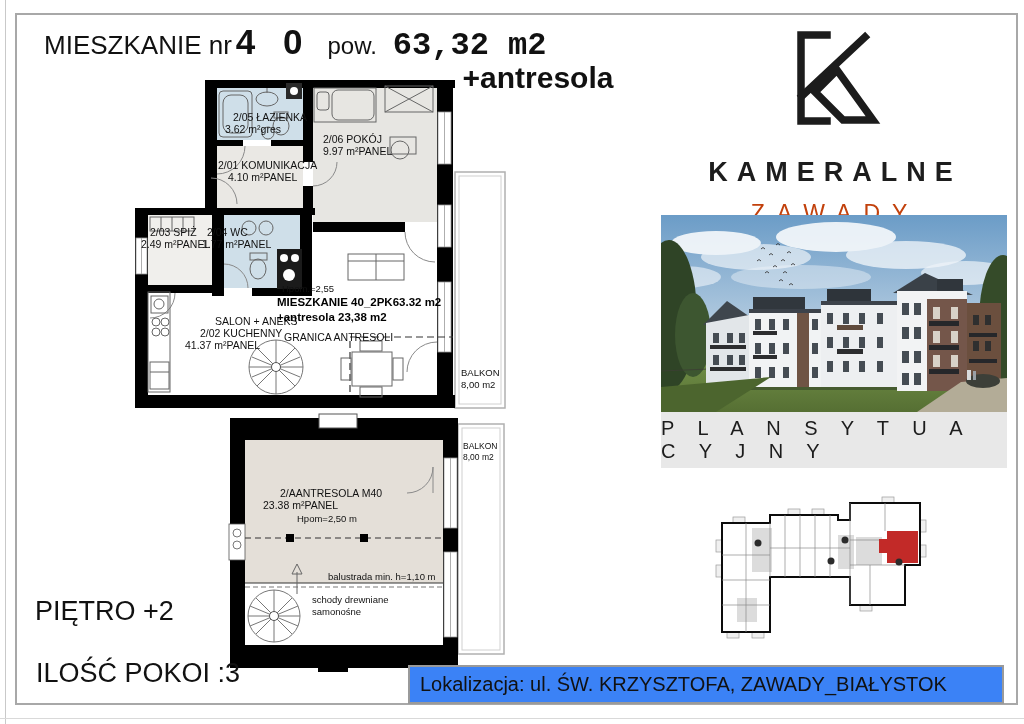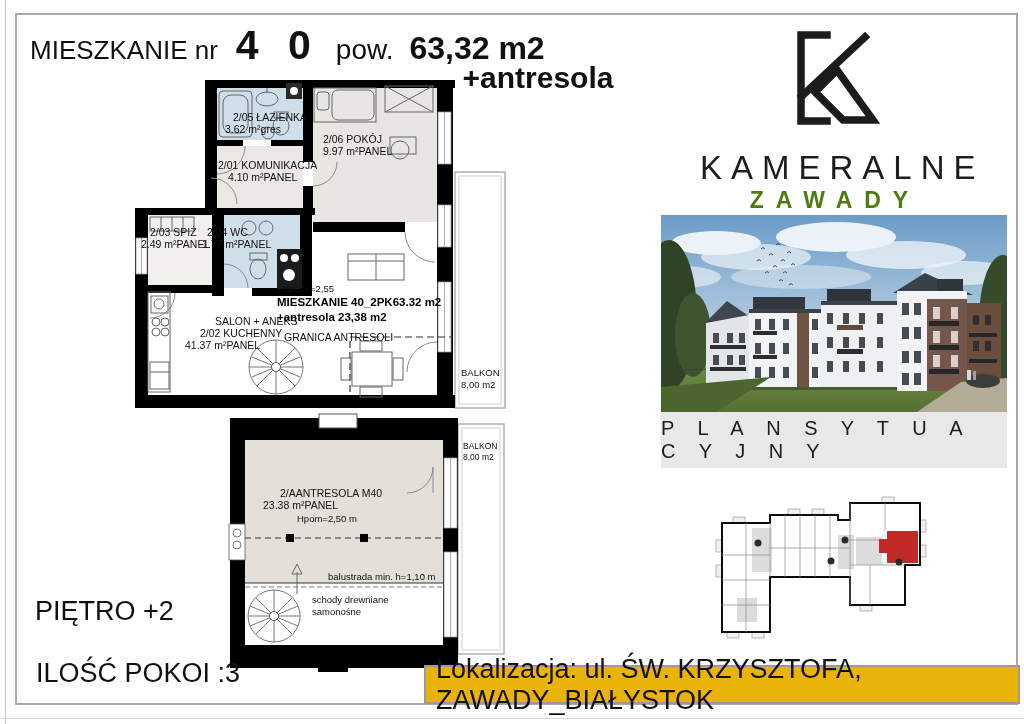--- a/index.html
+++ b/index.html
@@ -5,39 +5,39 @@
   html,body{margin:0;padding:0;}
   body{
     width:1024px;height:724px;position:relative;background:#ffffff;
     font-family:"Liberation Sans",sans-serif;color:#111;overflow:hidden;
   }
   .abs{position:absolute;}
   .frame-left{left:5px;top:0;width:1px;height:724px;background:#c9c9c9;}
   .frame-bottom{left:0;top:718px;width:1024px;height:1px;background:#d9d9d9;}
   .main-box{left:15px;top:13px;width:999px;height:688px;border:2px solid #a8a8a8;background:#fff;}
   
-  .title-row{left:30px;top:22px;display:flex;align-items:baseline;white-space:nowrap;text-align:right;}
+  .title-row{left:44px;top:22px;display:flex;align-items:baseline;white-space:nowrap;text-align:right;}
   .t-prefix{font-size:26px;letter-spacing:0px;}
-  .t-number{font-size:41px;font-weight:bold;margin-left:18px;letter-spacing:9px;}
-  .t-pow{font-size:28px;margin-left:16px;}
-  .t-area{font-size:32px;font-weight:bold;margin-left:16px;}
+  .t-number{font-size:35px;font-weight:bold;margin-left:4px;letter-spacing:9px;}
+  .t-pow{font-size:24px;margin-left:16px;}
+  .t-area{font-size:32px;font-weight:bold;margin-left:16px;font-family:Liberation Mono, monospace;}
   .antresola-block{left:438px;top:60px;width:200px;text-align:center;font-weight:bold;font-size:30px;line-height:1.2;}
   
   .logo-wrap{left:700px;top:28px;width:270px;text-align:center;}
-  .brand-name{font-size:33px;font-weight:normal;letter-spacing:9px;margin-top:17px;color:#1d1d1d;}
-  .brand-city{font-size:23px;font-weight:700;letter-spacing:12px;margin-top:0;color:#4d7c0f;}
+  .brand-name{font-size:27px;font-weight:bold;letter-spacing:9px;margin-top:25px;color:#1d1d1d;}
+  .brand-city{font-size:23px;font-weight:400;letter-spacing:12px;margin-top:12px;color:#c2410c;}
   .photo-wrap{left:661px;top:215px;width:346px;height:197px;}
   .strip{left:661px;top:412px;width:346px;height:56px;background:#e8e8e8;
          display:flex;align-items:center;justify-content:flex-end;
          font-size:20px;letter-spacing:9px;color:#1c1c1c;}
   
   .floor-line{left:35px;top:596px;font-size:27px;}
   .rooms-line{left:36px;top:658px;font-size:27px;}
-  .loc-box{left:424px;top:665px;width:582px;height:35px;border:2px solid #9a9a9a;background:#eab308;
-           display:flex;align-items:center;padding-left:10px;font-size:27px;}
+  .loc-box{left:408px;top:665px;width:582px;height:35px;border:2px solid #9a9a9a;background:#3b82f6;
+           display:flex;align-items:center;padding-left:10px;font-size:20px;}
   svg text{font-family:"Liberation Sans",sans-serif;}
   .lbl{font-size:10.5px;fill:#111;}
   .lbls{font-size:9.5px;fill:#111;}
   .lblxs{font-size:8.5px;fill:#111;}
   .lblb{font-size:11.5px;font-weight:bold;fill:#000;}
   .wall{fill:#000;}
   .fx{fill:none;stroke:#666;stroke-width:1;}
   .arc{fill:none;stroke:#8a8a8a;stroke-width:1;}
   .win{fill:#fff;stroke:#9a9a9a;stroke-width:0.8;}
 </style>

